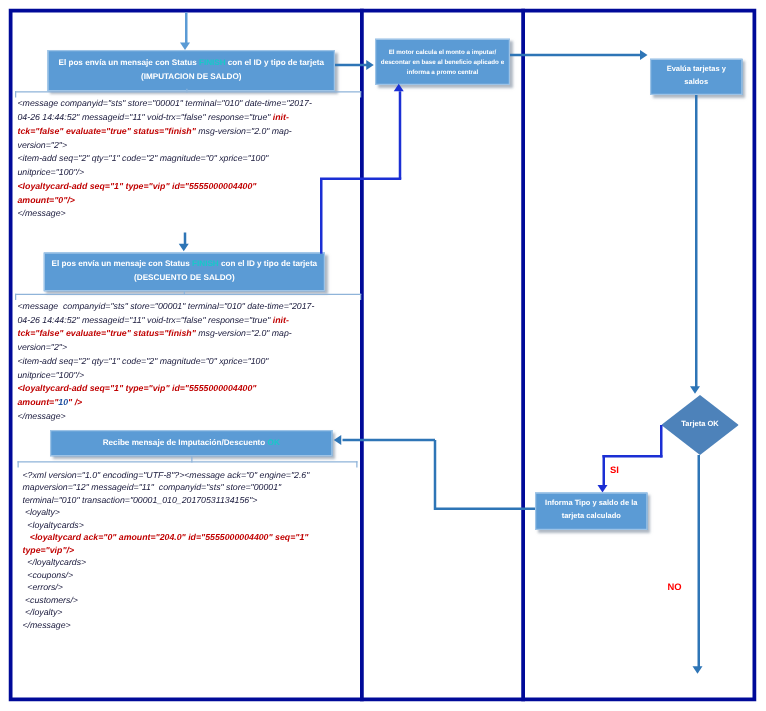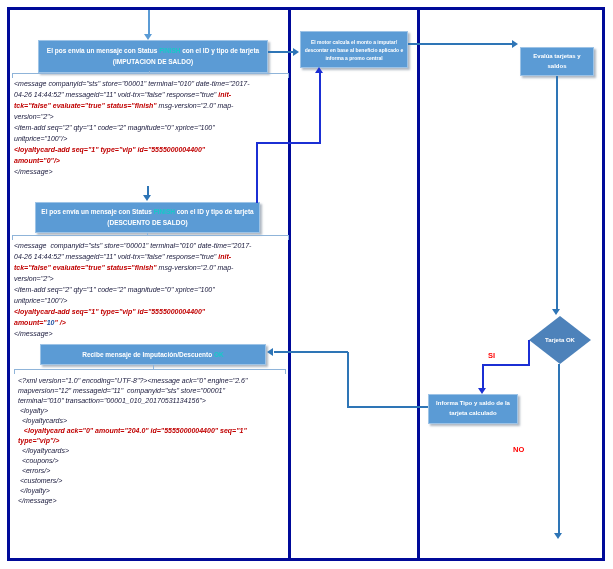--- a/index.html
+++ b/index.html
@@ -22,21 +22,21 @@
   .bracket{position:absolute;height:4px;border-top:1px solid #8fb4d9;border-left:1px solid #8fb4d9;border-right:1px solid #8fb4d9;}
   .notch{position:absolute;width:1px;background:#8fb4d9;}
   .xmlblock{position:absolute;font-size:7px;font-style:italic;letter-spacing:0;}
   .xline{white-space:pre-wrap;line-height:11px;}
   .xmlblock.tight .xline{line-height:10px;}
   .seg-k{color:#17173a;}
   .seg-r{color:#c00000;font-weight:bold;}
   .seg-b{color:#1f4fa0;font-weight:bold;}
   .seg-w{color:#ffffff;}
   .seg-c{color:#17c9c9;}
-  .flowlabel{position:absolute;color:#ff0000;font-weight:bold;font-size:7.5px;}
+  .flowlabel{position:absolute;color:#ff0000;font-weight:bold;font-size:7.5px;margin-top:20px;}
 </style>
 </head>
 <body>
 
 <div id="canvas">
 
   <div class="frame" style="left:7px;top:7px;width:592px;height:548px;"></div>
   <div class="vdiv" style="left:288px;top:7px;width:3px;height:554px;"></div>
   <div class="vdiv" style="left:417px;top:7px;width:3px;height:554px;"></div>
 
@@ -134,21 +134,21 @@
   </div>
 
   <div class="ln" style="left:528px;top:340px;width:2px;height:26px;color:#1b2fd4;"></div>
   <div class="ln" style="left:482px;top:364px;width:48px;height:2px;color:#1b2fd4;"></div>
   <div class="ln" style="left:482px;top:364px;width:2px;height:25px;color:#1b2fd4;"></div>
   <div class="ah ah-down" style="left:478px;top:388px;color:#1b2fd4;"></div>
   <div class="flowlabel" style="left:488px;top:351px;">SI</div>
 
   <div class="ln" style="left:558px;top:364px;width:2px;height:170px;color:#2e75b6;"></div>
   <div class="ah ah-down" style="left:554px;top:533px;color:#2e75b6;"></div>
-  <div class="flowlabel" style="left:513px;top:445px;">NO</div>
+  <div class="flowlabel" style="left:534px;top:445px;">NO</div>
 
   <div class="pbox" style="left:428px;top:394px;width:90px;height:30px;font-size:6px;line-height:1.6;padding:1px 3px;">
     <span class="lbl">Informa Tipo y saldo de la tarjeta calculado</span>
   </div>
 
   <div class="ln" style="left:348px;top:406px;width:80px;height:2px;color:#2e75b6;"></div>
   <div class="ln" style="left:347px;top:352px;width:2px;height:56px;color:#2e75b6;"></div>
   <div class="ln" style="left:274px;top:351px;width:74px;height:2px;color:#2e75b6;"></div>
   <div class="ah ah-left" style="left:267px;top:348px;color:#2e75b6;"></div>
 

